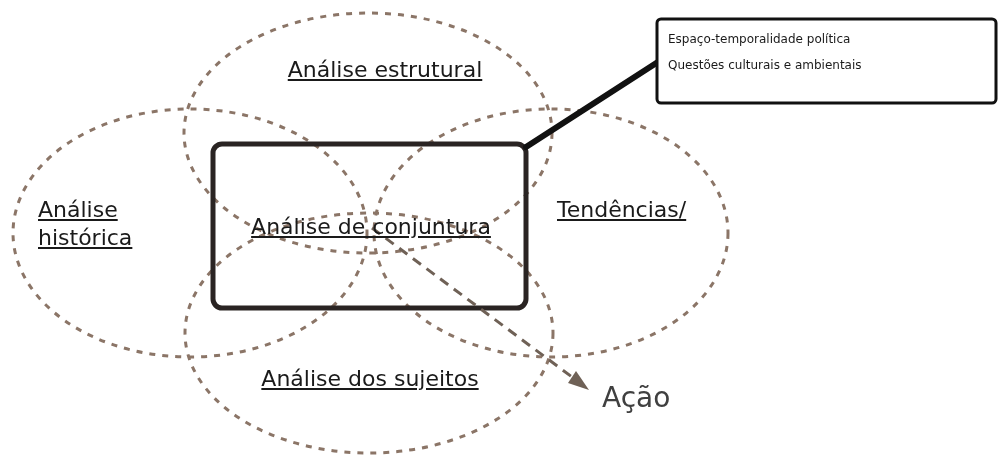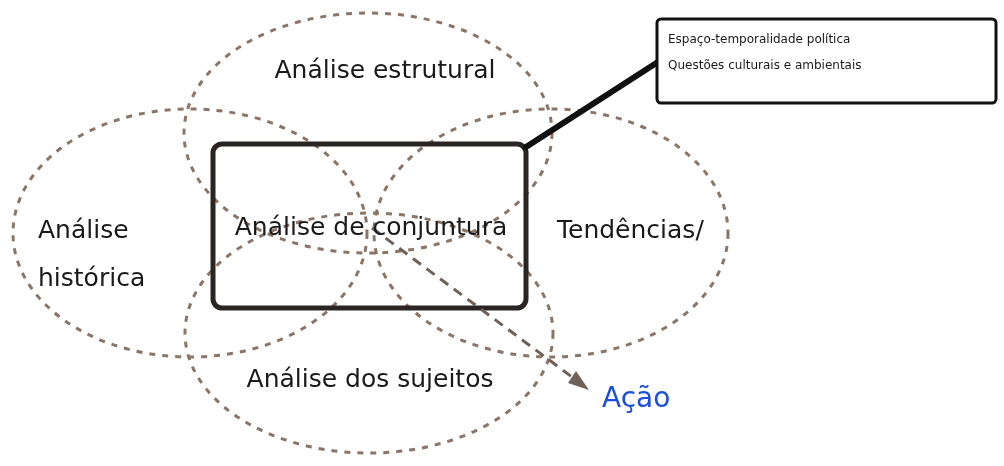--- a/index.html
+++ b/index.html
@@ -16,50 +16,50 @@
     overflow: hidden;
   }
   .stage svg {
     position: absolute;
     left: 0;
     top: 0;
   }
   .label {
     position: absolute;
     color: #1a1a1a;
-    font-size: 25px;
+    font-size: 22px;
     line-height: 28px;
     white-space: nowrap;
+    text-decoration: underline;
   }
   .label.centered {
     transform: translateX(-50%);
   }
   .label .line {
     display: block;
-    margin-top: 20px;
   }
   .callout-text {
     position: absolute;
     left: 668px;
     top: 26px;
     color: #1a1a1a;
     font-size: 12px;
     line-height: 26px;
     white-space: nowrap;
   }
   .callout-text .line {
     display: block;
   }
   .acao-label {
     position: absolute;
     left: 602px;
     top: 382px;
     font-size: 28px;
     line-height: 32px;
-    color: #1d4ed8;
+    color: #404040;
     white-space: nowrap;
   }
 </style>
 </head>
 <body>
 
 <div class="stage">
 
   <svg width="1004" height="466" viewBox="0 0 1004 466">
 

